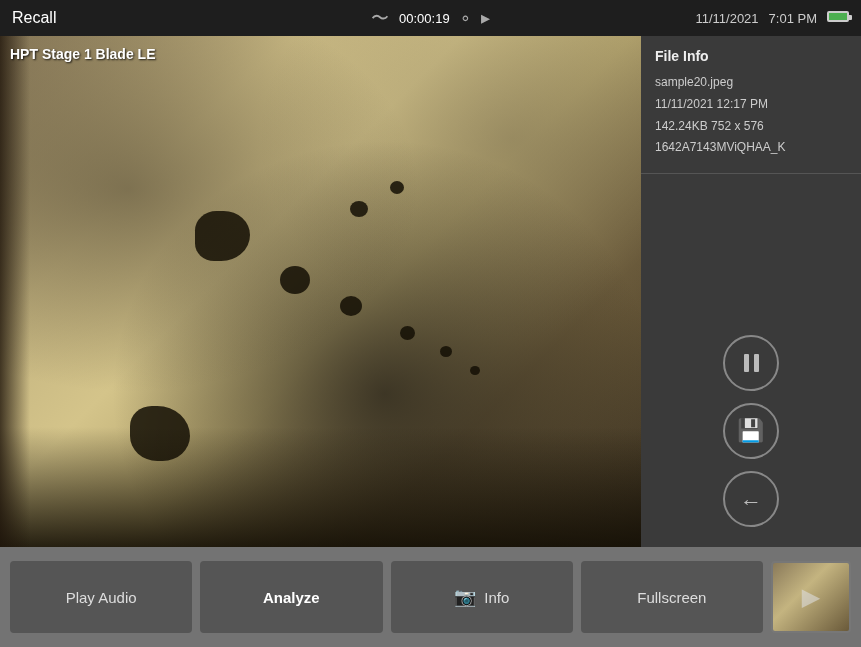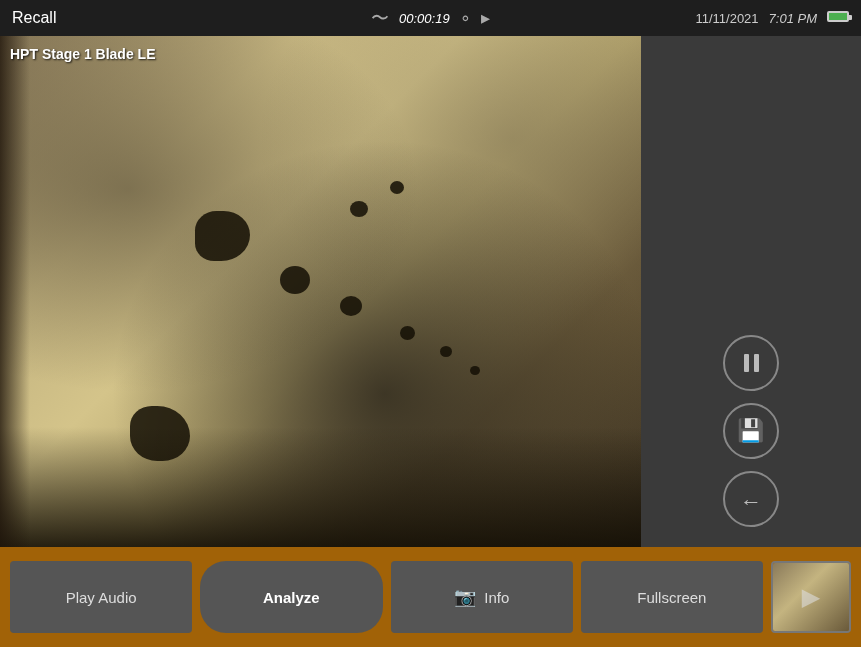--- a/index.html
+++ b/index.html
@@ -37,21 +37,20 @@
     }
     #title-bar-right {
       display: flex;
       align-items: flex-start;
       gap: 10px;
       font-size: 12px;
       color: #ccc;
     }
     .header-time {
       font-size: 13px;
-      font-style: italic;
     }
     .header-date {
       font-size: 13px;
     }
     .battery-icon {
       display: inline-block;
       width: 22px;
       height: 11px;
       border: 2px solid #ccc;
       border-radius: 2px;
@@ -176,21 +175,21 @@
       border-radius: 1px;
     }
 
     
     
 
     
     #bottom-bar {
       width: 861px;
       height: 100px;
-      background: #a16207;
+      background: #737373;
       display: flex;
       align-items: center;
       justify-content: center;
       gap: 8px;
       padding: 0 10px;
     }
 
     .bottom-btn {
       height: 72px;
       background: #555;
@@ -269,20 +268,27 @@
       <div class="damage-spot" style="width:18px;height:16px;top:165px;left:350px;border-radius:50%;"></div>
       <div class="damage-spot" style="width:14px;height:13px;top:145px;left:390px;border-radius:50%;"></div>
 
       <div style="position:absolute;bottom:0;left:0;width:100%;height:120px;background:linear-gradient(to top, rgba(20,15,5,0.9) 0%, transparent 100%);"></div>
 
       <div style="position:absolute;top:0;left:0;width:30px;height:100%;background:linear-gradient(to right, rgba(30,20,10,0.8) 0%, transparent 100%);"></div>
     </div>
   </div>
 
   <div id="right-panel">
+    <div id="file-info">
+      <div id="file-info-title">File Info</div>
+      <div class="file-info-row">sample20.jpeg</div>
+      <div class="file-info-row">11/11/2021  12:17 PM</div>
+      <div class="file-info-row">142.24KB 752 x 576</div>
+      <div class="file-info-row">1642A7143MViQHAA_K</div>
+    </div>
 
     <div id="control-buttons">
 
       <button class="ctrl-btn" title="Pause">
         <div class="pause-icon">
           <div class="pause-bar"></div>
           <div class="pause-bar"></div>
         </div>
       </button>
 
@@ -294,21 +300,21 @@
         <span style="font-size:22px;">←</span>
       </button>
     </div>
   </div>
 </div>
 
 <div id="bottom-bar">
   <button class="bottom-btn">
     <span>Play Audio</span>
   </button>
-  <button class="bottom-btn" style="font-weight:700;color:#fff;border-radius:26px;">
+  <button class="bottom-btn" style="font-weight:700;color:#fff;">
     <span>Analyze</span>
   </button>
   <button class="bottom-btn">
     <span class="btn-icon">📷</span>
     <span>Info</span>
   </button>
   <button class="bottom-btn">
     <span>Fullscreen</span>
   </button>
   <button id="thumbnail-btn" class="bottom-btn">

